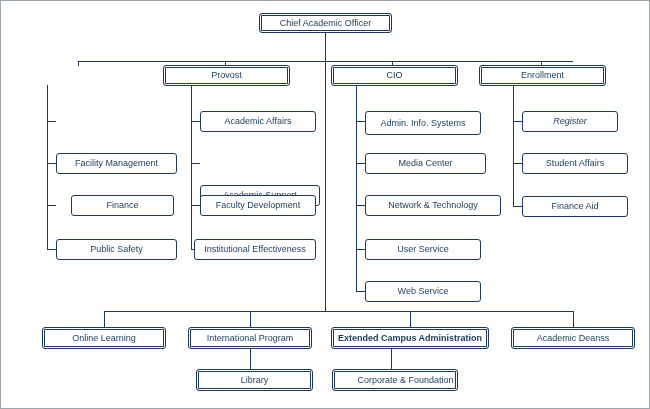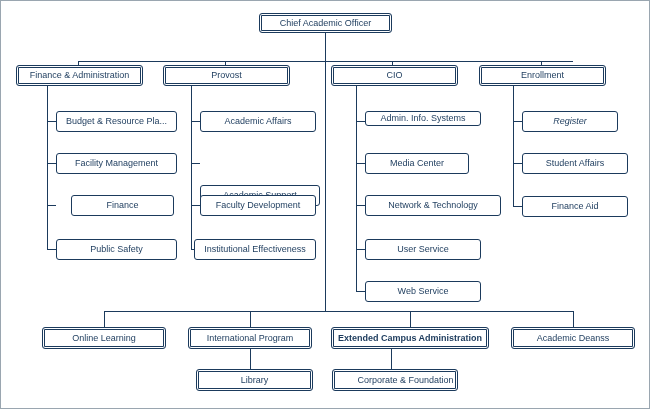--- a/index.html
+++ b/index.html
@@ -92,36 +92,30 @@
   <div class="line vline" style="left:409px; top:310px; height:16px;"></div>
   <div class="line vline" style="left:572px; top:310px; height:16px;"></div>
 
   <div class="line vline" style="left:249px; top:348px; height:20px;"></div>
   <div class="line vline" style="left:390px; top:348px; height:20px;"></div>
 
   <div class="node double" style="left:258px; top:12px; width:133px; height:20px;">
     <span>Chief Academic Officer</span>
   </div>
 
-  <div class="node double" style="left:15px; top:64px; width:127px; height:21px;">
-    <span>Finance &amp; Administration</span>
-  </div>
   <div class="node double" style="left:162px; top:64px; width:127px; height:21px;">
     <span>Provost</span>
   </div>
   <div class="node double" style="left:330px; top:64px; width:127px; height:21px;">
     <span>CIO</span>
   </div>
   <div class="node double" style="left:478px; top:64px; width:127px; height:21px;">
     <span>Enrollment</span>
   </div>
 
-  <div class="node" style="left:55px; top:110px; width:121px; height:21px;">
-    <span>Budget &amp; Resource Pla...</span>
-  </div>
   <div class="node" style="left:55px; top:152px; width:121px; height:21px;">
     <span>Facility Management</span>
   </div>
   <div class="node" style="left:70px; top:194px; width:103px; height:21px;">
     <span>Finance</span>
   </div>
   <div class="node" style="left:55px; top:238px; width:121px; height:21px;">
     <span>Public Safety</span>
   </div>
 
@@ -131,24 +125,24 @@
   <div class="node" style="left:199px; top:152px; width:120px; height:21px;margin-top:32px;">
     <span>Academic Support</span>
   </div>
   <div class="node" style="left:199px; top:194px; width:116px; height:21px;">
     <span>Faculty Development</span>
   </div>
   <div class="node" style="left:193px; top:238px; width:122px; height:21px;">
     <span>Institutional Effectiveness</span>
   </div>
 
-  <div class="node" style="left:364px; top:110px; width:116px; height:15px;">
+  <div class="node" style="left:364px; top:110px; width:116px; height:24px;">
     <span>Admin. Info. Systems</span>
   </div>
-  <div class="node" style="left:364px; top:152px; width:104px; height:21px;text-align:right;">
+  <div class="node" style="left:364px; top:152px; width:121px; height:21px;text-align:right;">
     <span>Media Center</span>
   </div>
   <div class="node" style="left:364px; top:194px; width:136px; height:21px;">
     <span>Network &amp; Technology</span>
   </div>
   <div class="node" style="left:364px; top:238px; width:116px; height:21px;">
     <span>User Service</span>
   </div>
   <div class="node" style="left:364px; top:280px; width:116px; height:21px;">
     <span>Web Service</span>

